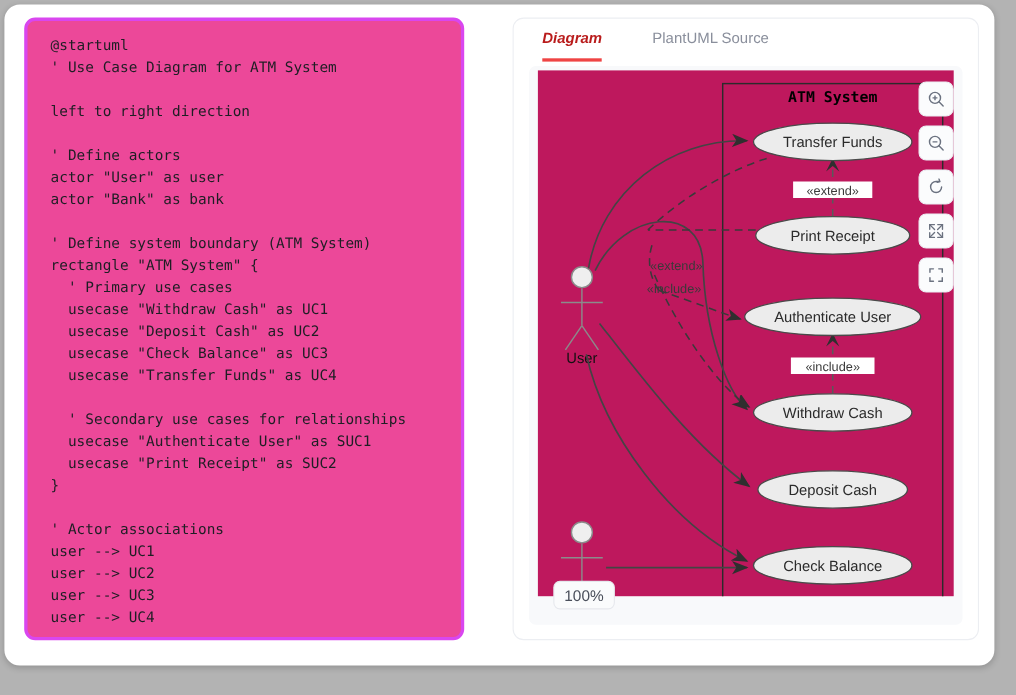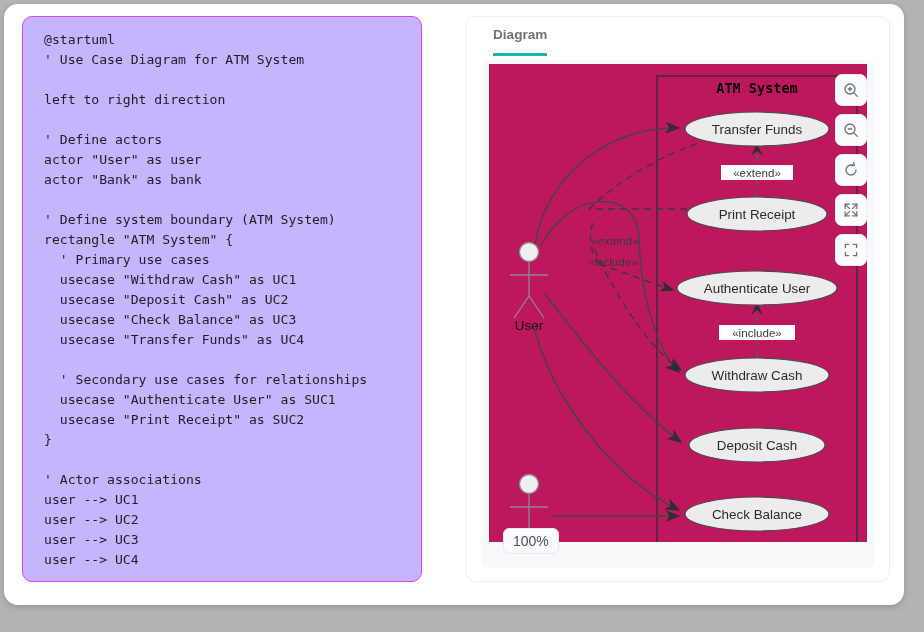--- a/index.html
+++ b/index.html
@@ -28,22 +28,22 @@
     overflow: hidden;
   }
 
   
   #code-pane {
     position: absolute;
     left: 18px;
     top: 12px;
     width: 400px;
     height: 566px;
-    background: #c4b5fd;
-    border: 1px solid #d946ef;
+    background: #ec4899;
+    border: 3px solid #d946ef;
     border-radius: 10px;
     box-sizing: border-box;
     overflow: hidden;
   }
   #code-text {
     position: absolute;
     left: 21px;
     top: 13px;
     right: 6px;
     margin: 0;
@@ -79,23 +79,24 @@
   .tab {
     position: absolute;
     top: 10px;
     font-size: 13.6px;
     color: #8a8f9c;
     padding-bottom: 11px;
     cursor: pointer;
     white-space: nowrap;
   }
   .tab.active {
-    color: #737373;
+    color: #b91c1c;
     font-weight: bold;
-    border-bottom: 3px solid #14b8a6;
+    border-bottom: 3px solid #ef4444;
+    font-style: italic;
   }
   #tab-diagram { left: 26px; }
   #tab-source  { left: 126px; }
 
   
   #diagram-surface {
     position: absolute;
     left: 14px;
     top: 43px;
     width: 394px;
@@ -194,20 +195,21 @@
 user --&gt; UC1
 user --&gt; UC2
 user --&gt; UC3
 user --&gt; UC4</pre>
   </div>
 
   <div id="preview-pane">
 
     <div id="tabs">
       <div class="tab active" id="tab-diagram">Diagram</div>
+      <div class="tab" id="tab-source">PlantUML Source</div>
     </div>
 
     <div id="diagram-surface">
       <div id="diagram-canvas">
 
         <svg id="diagram-svg" width="378" height="478" viewBox="0 0 378 478">
           <defs>
             <marker id="arrow-solid" markerWidth="11" markerHeight="11" refX="9" refY="4" orient="auto">
               <path d="M0,0 L10,4 L0,8 L2.6,4 z" fill="#2f2f2f"></path>
             </marker>

